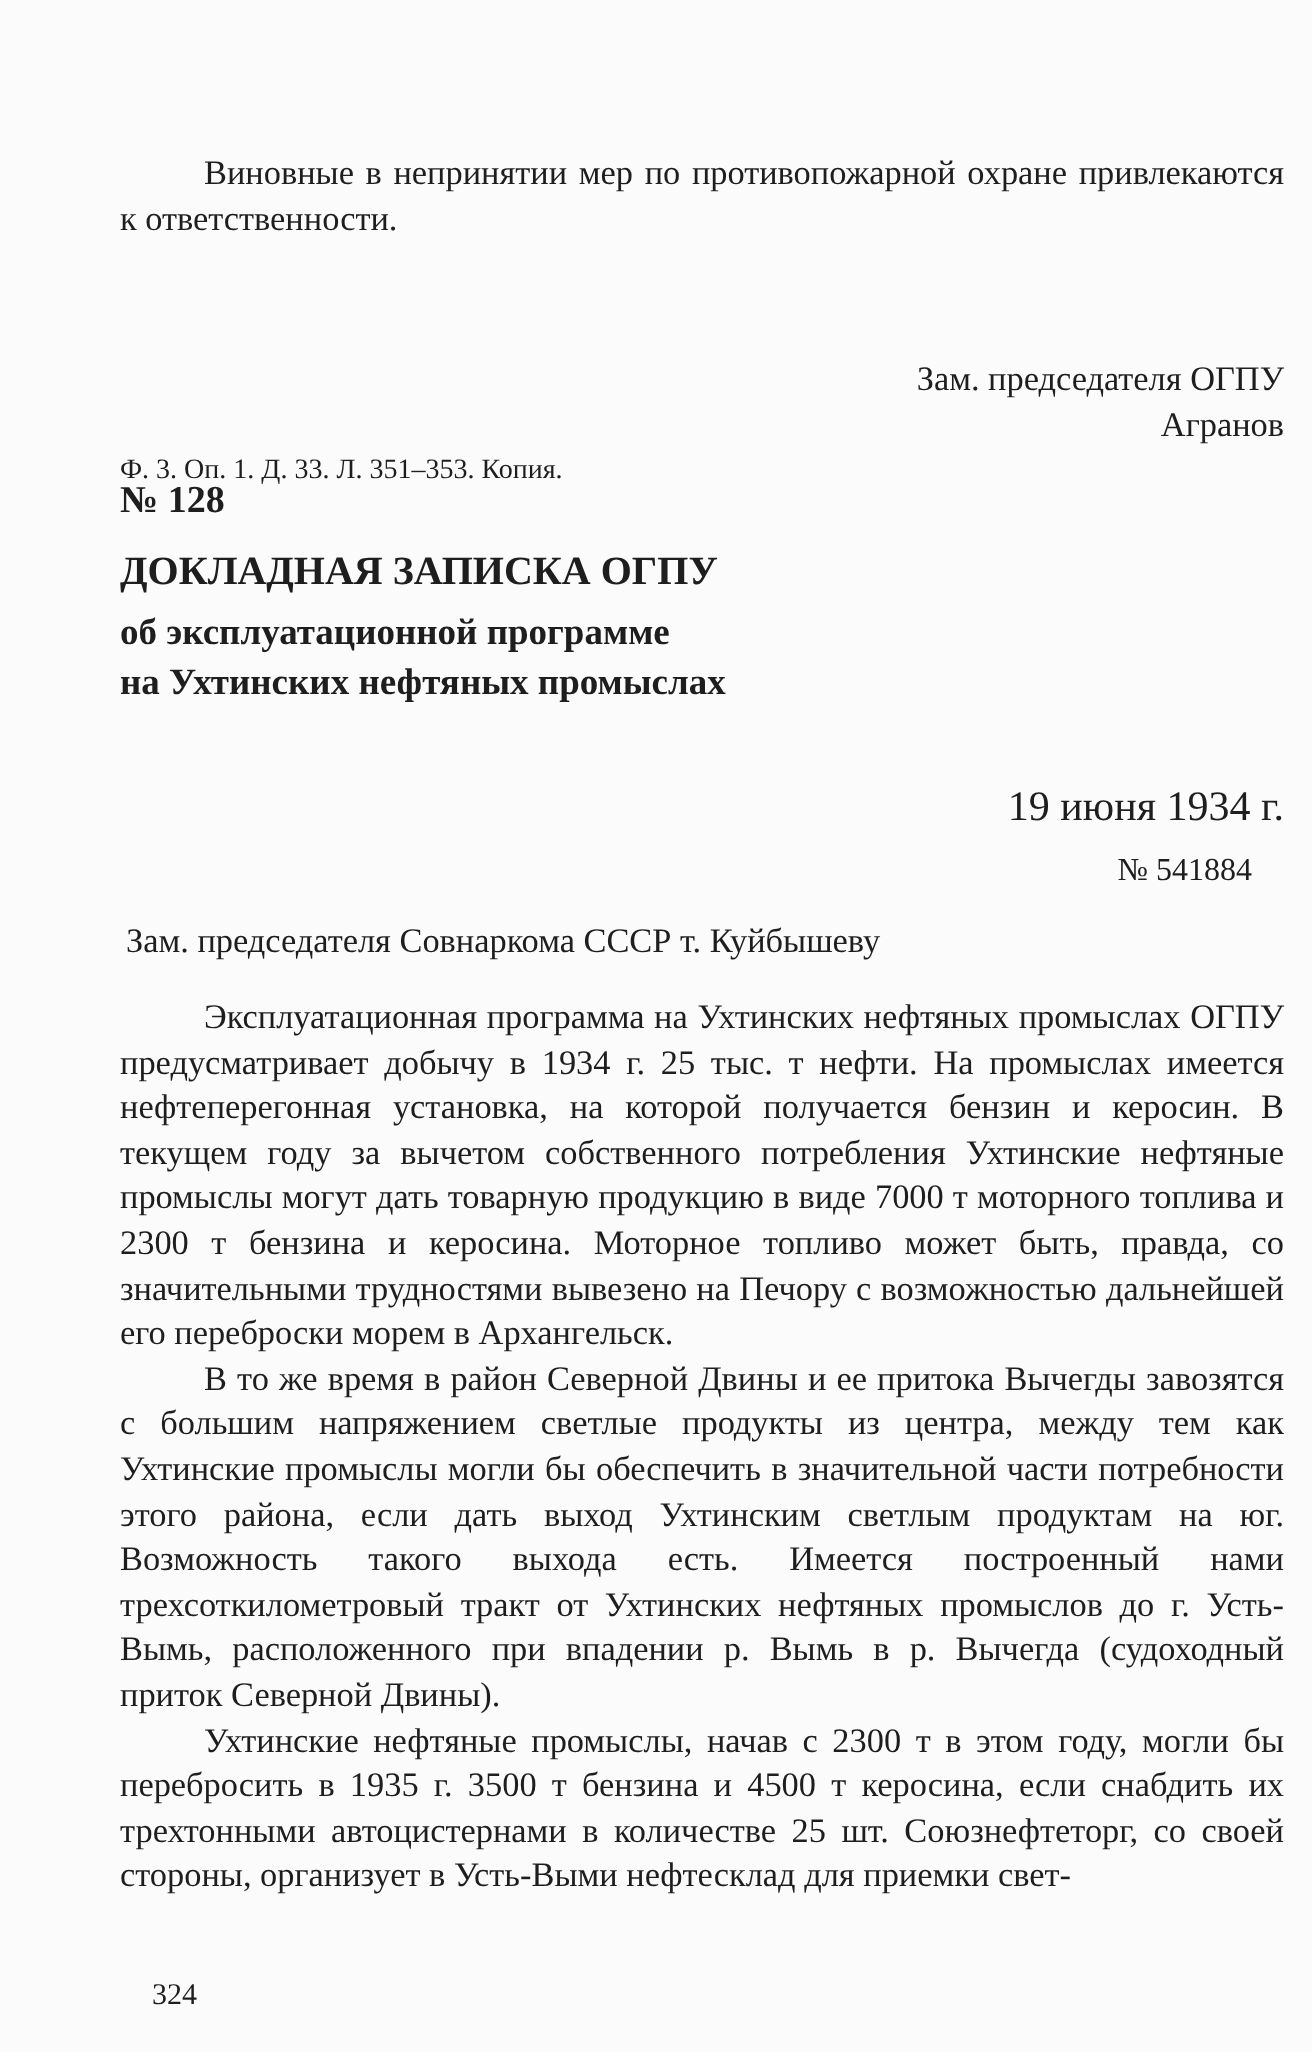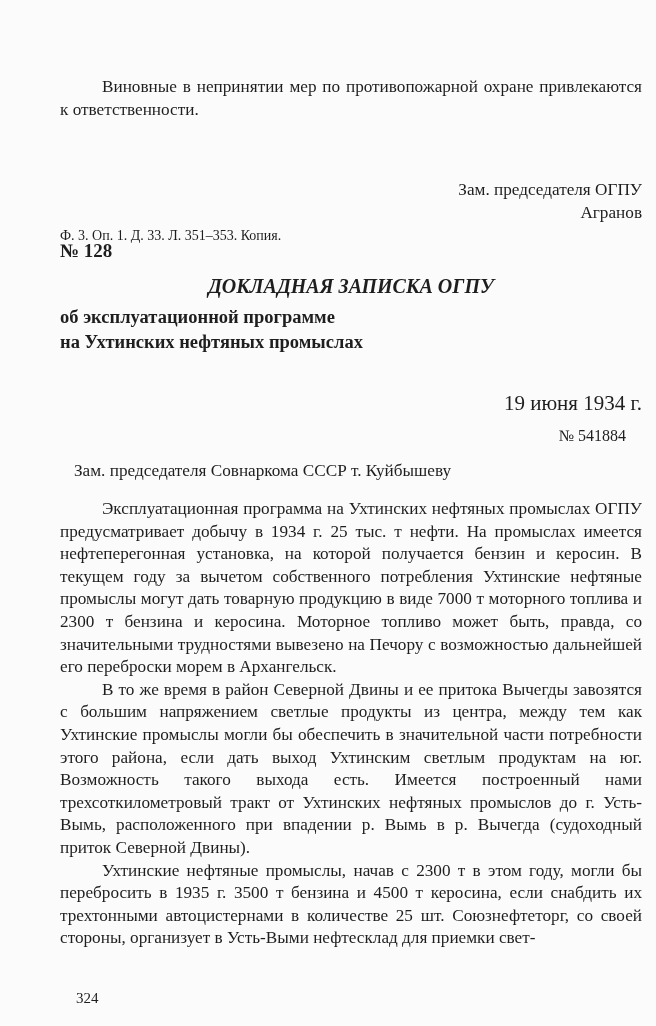--- a/index.html
+++ b/index.html
@@ -12,25 +12,25 @@
   }
   .page { position: absolute; left: 60px; top: 0; width: 582px; }
   .para {
     font-size: 17.2px; line-height: 22.6px; text-align: justify;
     text-indent: 42px; margin: 0;
   }
   .block-top { position: absolute; top: 76px; left: 0; width: 582px; }
   .sig { position: absolute; top: 143px; right: 0; text-align: right; font-size: 17.2px; line-height: 22.6px; margin-top: 36px; }
   .archive { position: absolute; top: 203px; left: 0; font-size: 14px; margin-top: 25px; }
   .doc-num { position: absolute; top: 240px; left: 0; width: 582px; text-align: left; font-weight: bold; font-size: 19px; }
-  .doc-title { position: absolute; top: 275px; left: 0; width: 582px; text-align: center; font-weight: bold; font-size: 20px; font-style: italic; }
+  .doc-title { position: absolute; top: 275px; left: 0; width: 582px; font-weight: bold; font-size: 20px; }
   .doc-sub { position: absolute; top: 305px; left: 0; width: 582px; font-weight: bold; font-size: 18.5px; line-height: 25px; }
   .date { position: absolute; top: 391px; right: 0; font-size: 21px; }
   .regno { position: absolute; top: 427px; right: 16px; font-size: 16px; }
-  .addressee { position: absolute; top: 461px; left: 14px; font-size: 17.2px; }
+  .addressee { position: absolute; top: 461px; left: 3px; font-size: 17.2px; }
   .body-text { position: absolute; top: 498px; left: 0; width: 582px; }
   .page-num { position: absolute; top: 990px; left: 0; font-size: 15px; margin-left: 16px; }
 </style>
 </head>
 <body>
 
 <div class="page">
   <div class="block-top">
     <p class="para">Виновные в непринятии мер по противопожарной охране привлекаются к ответственности.</p>
   </div>

